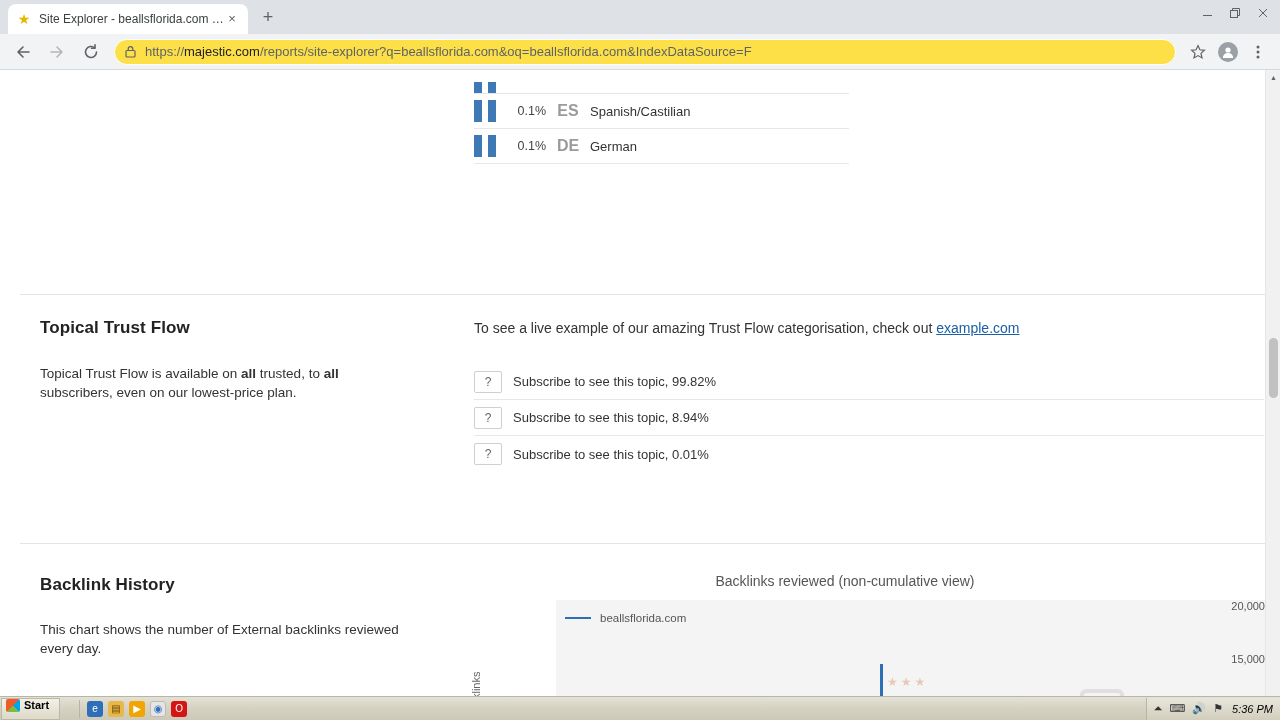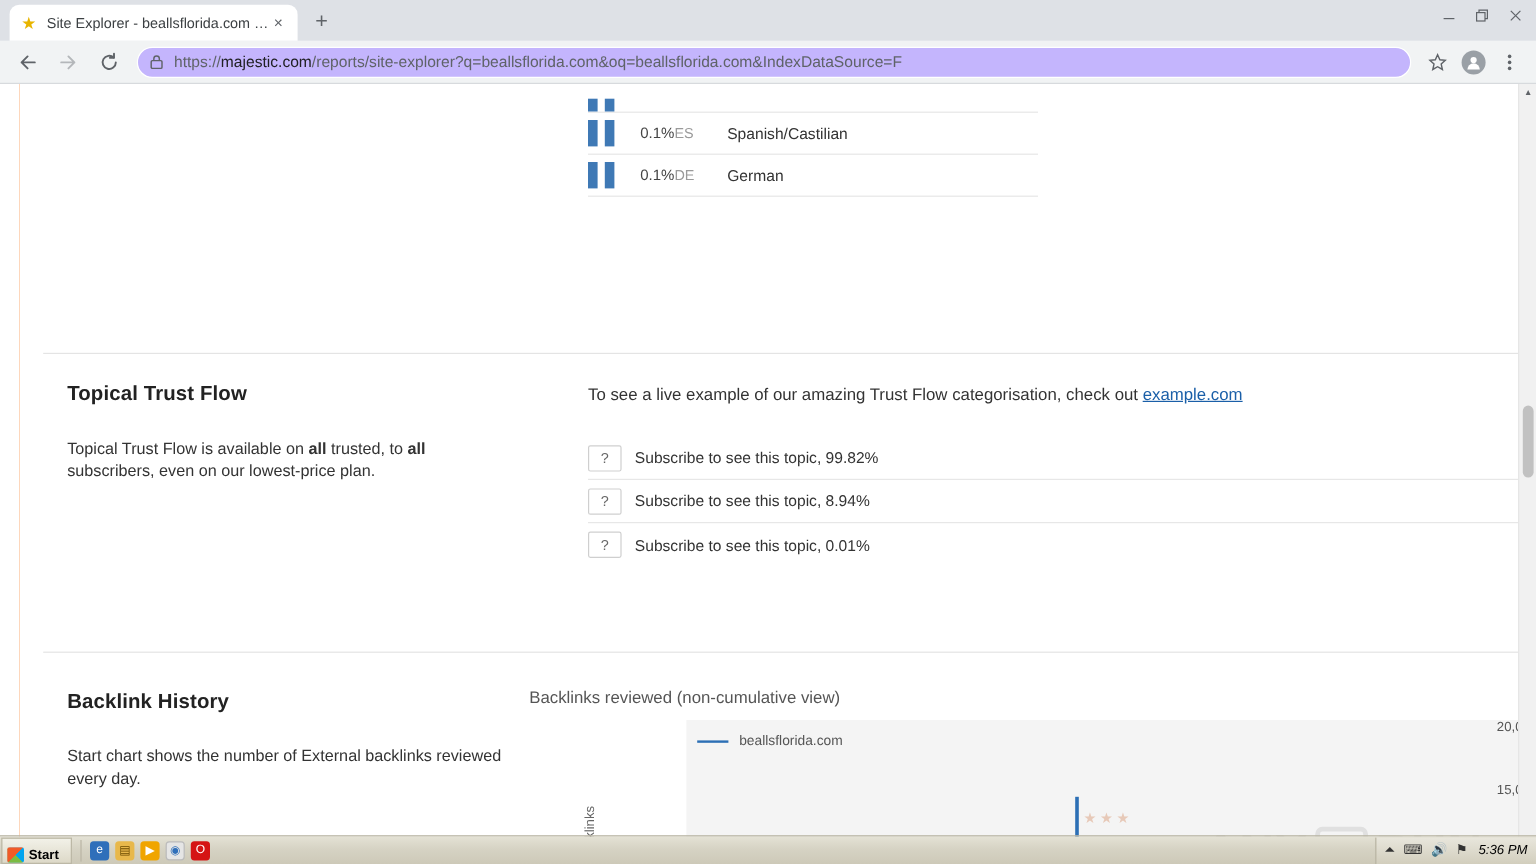--- a/index.html
+++ b/index.html
@@ -100,21 +100,21 @@
     width: 30px; height: 30px;
     display: flex; align-items: center; justify-content: center;
     color: #5f6368;
     margin-right: 4px;
     border-radius: 50%;
   }
   .navbtn.disabled { color: #b4b7ba; }
   .omnibox {
     flex: 1 1 auto;
     height: 26px;
-    background: #c4b5fd;
+    background: #fde047;
     border-radius: 13px;
     display: flex;
     align-items: center;
     padding: 0 10px;
     margin: 0 6px 0 4px;
     font-size: 13px;
     color: #202124;
     border: 1px solid #ffffff;
   }
   .omnibox .lock {
@@ -134,23 +134,22 @@
     width: 20px; height: 20px; border-radius: 50%;
     background: #9aa0a6; color: #fff;
     display:flex; align-items:center; justify-content:center;
     font-size: 11px;
   }
 
   
   .viewport {
     flex: 1 1 auto;
     position: relative;
-    background: #f97316;
+    background: #000000;
     overflow: hidden;
-    margin-left: 16px;
   }
   .page {
     position: absolute;
     top: 0; left: 0;
     width: 1265px;
     height: 100%;
     background: #fff;
   }
 
   
@@ -211,21 +210,21 @@
     align-items: center;
     border-bottom: 1px solid #e7e7e7;
     font-size: 13px;
     color: #333;
   }
   .langrow.clipped { height: 12px; overflow: hidden; align-items: flex-start; }
   .bar-wrap { width: 34px; display: flex; align-items: center; }
   .bar-a { width: 8px; height: 22px; background: #3f79b5; }
   .bar-b { width: 8px; height: 22px; background: #3f79b5; margin-left: 6px; }
   .langpct { width: 38px; text-align: right; color: #444; font-size: 12.5px; }
-  .langcode { width: 44px; color: #9a9a9a; font-size: 12px; }
+  .langcode { width: 44px; text-align: center; color: #9a9a9a; font-size: 16px; font-weight: bold; }
   .langname { color: #333; font-size: 13px; }
 
   .hr {
     position: absolute;
     left: 20px; width: 1245px;
     height: 1px; background: #e4e4e4;
   }
 
   .section-title {
     font-size: 17px;
@@ -276,21 +275,21 @@
   }
   .ttf-label { font-size: 13px; color: #333; }
 
   
   #blh-left { position: absolute; left: 40px; top: 505px; width: 380px; }
   #blh-left .section-title { margin-bottom: 25px; }
   #blh-left p { margin: 0; }
 
   #chart { position: absolute; left: 425px; top: 480px; width: 840px; height: 200px; }
   .chart-title {
-    text-align: left;
+    text-align: center;
     font-size: 14px;
     color: #555;
     margin-top: 23px;
   }
   .chart-area {
     position: absolute;
     left: 0; top: 50px;
     width: 840px; height: 150px;
   }
   .plotbg {
@@ -382,23 +381,23 @@
     width: 1280px; height: 24px;
     background: linear-gradient(180deg,#e4e2d5 0%,#d6d3c4 45%,#cdc9b8 100%);
     border-top: 1px solid #b9b5a4;
     display: flex;
     align-items: center;
     font-size: 11px;
     color: #000;
   }
   .start {
     height: 22px;
-    display: flex; align-items: flex-end;
+    display: flex; align-items: flex-start;
     padding: 0 10px 0 4px;
-    margin: 0 4px 0 1px;
+    margin: 0 16px 0 1px;
     background: linear-gradient(180deg,#f2f1e8 0%,#ddd9c8 100%);
     border: 1px solid #bcb8a6;
     font-weight: bold;
     font-size: 11px;
   }
   .start .flag {
     width: 14px; height: 13px;
     margin-right: 4px;
     background:
       linear-gradient(135deg,#f05a28 0%, #f05a28 50%, transparent 50%),
@@ -560,21 +559,21 @@
           <div class="ttf-row">
             <div class="ttf-badge">?</div>
             <div class="ttf-label">Subscribe to see this topic, 0.01%</div>
           </div>
         </div>
 
         <div class="hr" style="top:473px;"></div>
 
         <div id="blh-left">
           <div class="section-title">Backlink History</div>
-          <p class="body-text">Start chart shows the number of External backlinks reviewed every day.</p>
+          <p class="body-text">This chart shows the number of External backlinks reviewed every day.</p>
         </div>
 
         <div id="chart">
           <div class="chart-title">Backlinks reviewed (non-cumulative view)</div>
           <div class="chart-area">
             <div class="plotbg"></div>
             <div class="ylabel">Backlinks</div>
             <div class="ytick" style="top:0px;"><span>20,000</span><span class="tickline"></span></div>
             <div class="ytick" style="top:53px;"><span>15,000</span><span class="tickline"></span></div>
             <div class="ytick" style="top:106px;"><span>10,000</span><span class="tickline"></span></div>

